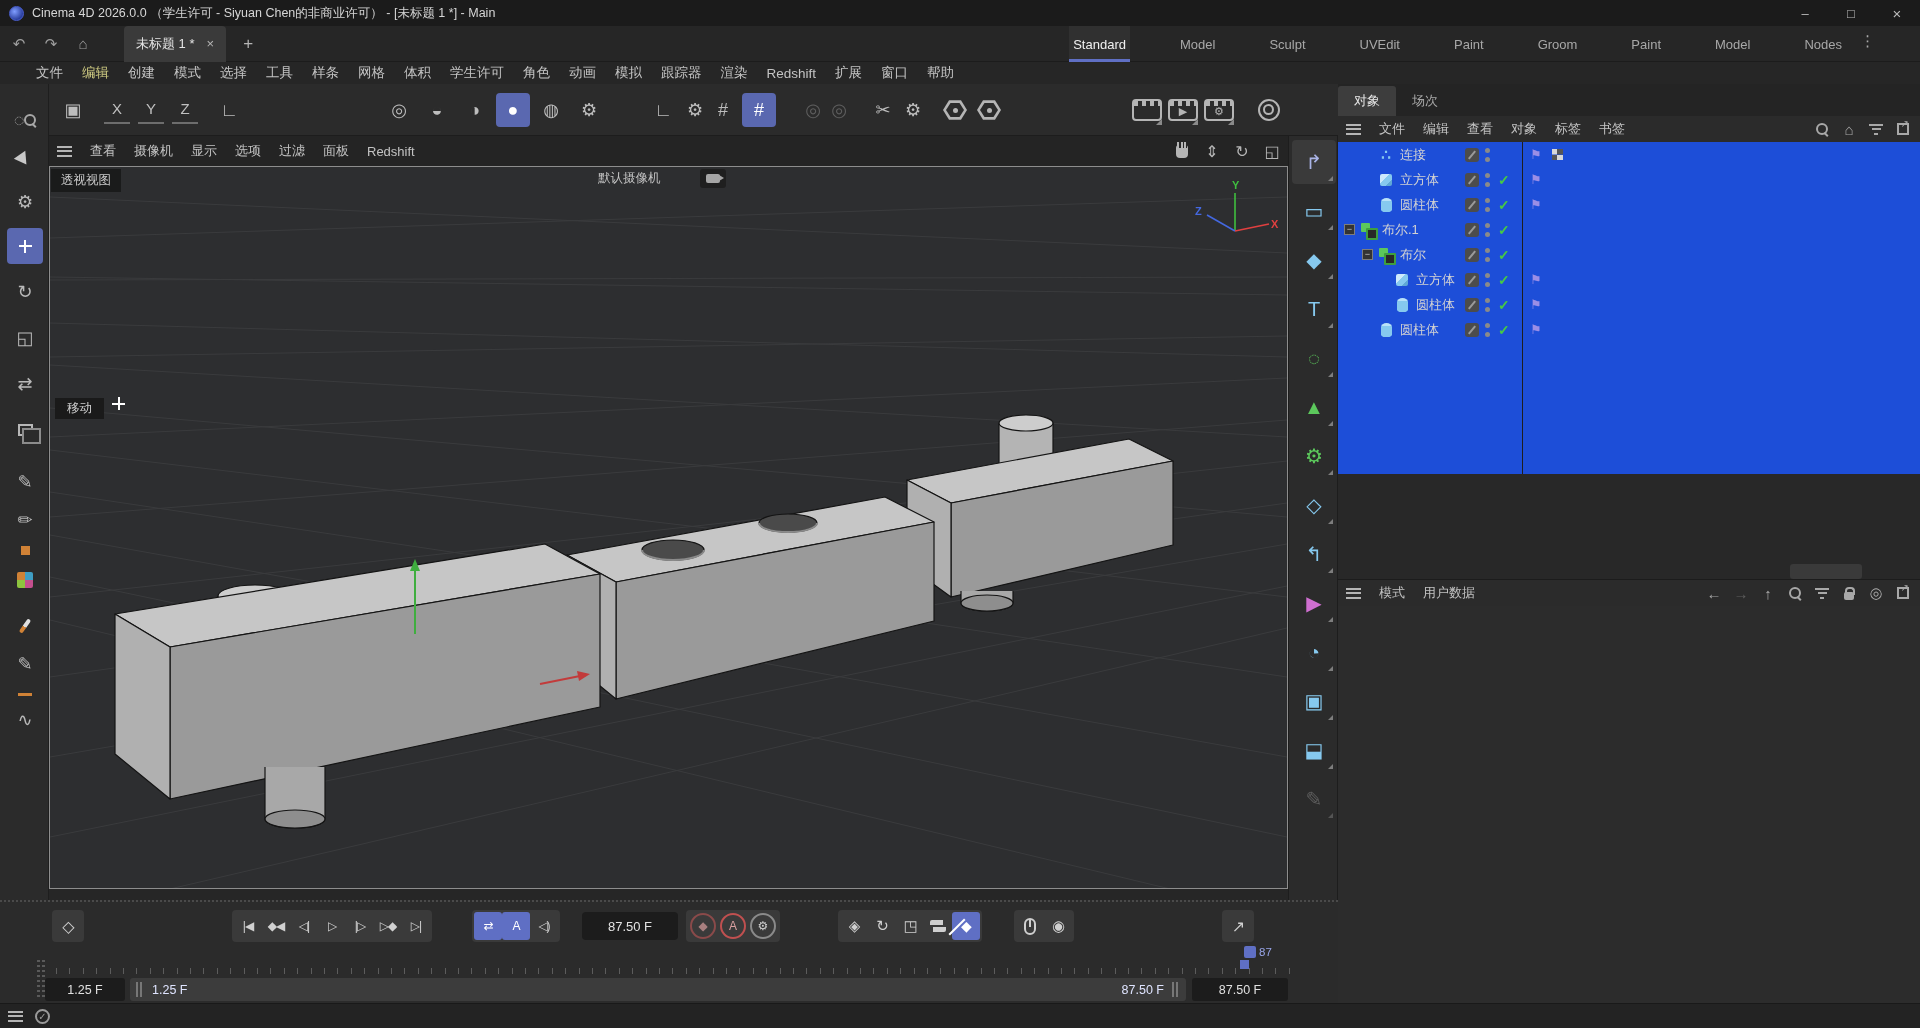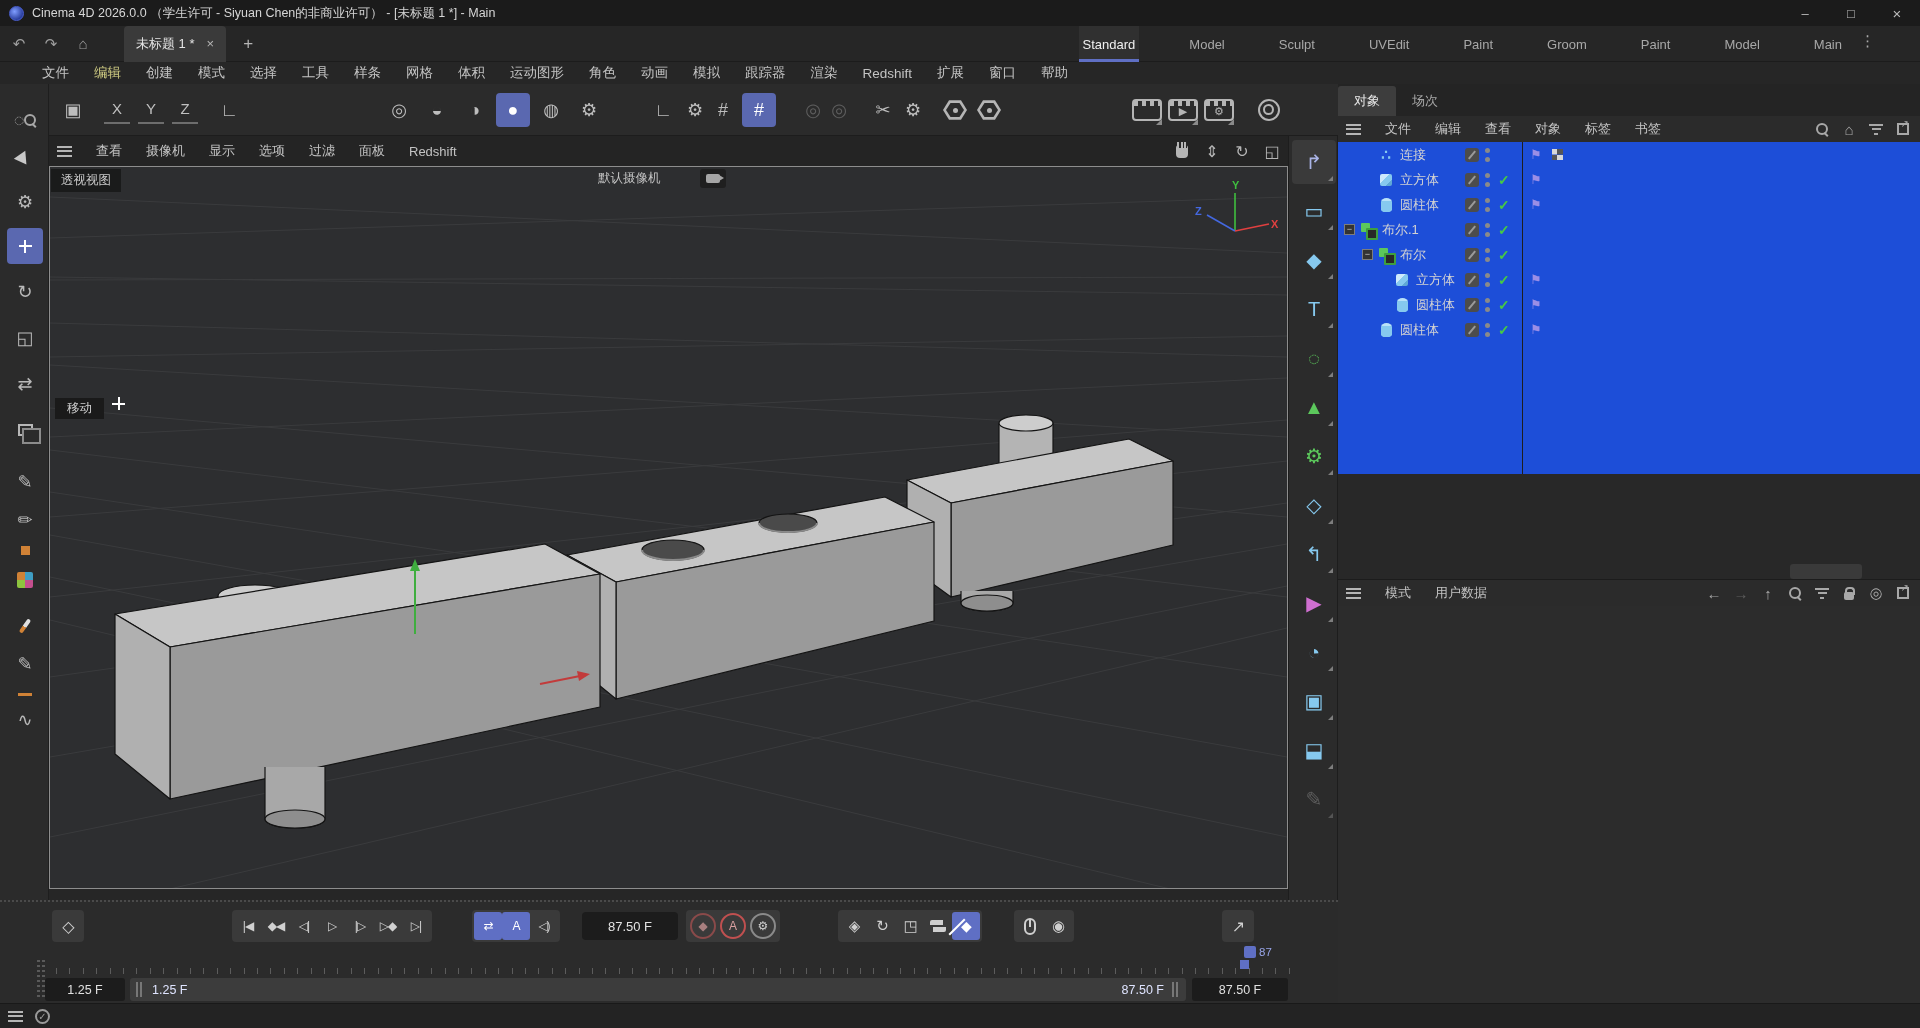--- a/index.html
+++ b/index.html
@@ -23,21 +23,21 @@
   #doctab .x{color:#b5b5b5;font-size:13px;}
   #addtab{width:28px;height:28px;display:flex;align-items:center;justify-content:center;color:#b5b5b5;font-size:17px;margin-left:8px;}
   #layouts{position:absolute;right:74px;top:26px;height:36px;display:flex;align-items:center;gap:46px;}
   .layout{color:#a8a8a8;font-size:13px;position:relative;height:36px;display:flex;align-items:center;padding:0 4px;}
   .layout[data-active="true"]{color:#f0f0f0;background:#303030;}
   .layout[data-active="true"]::after{content:"";position:absolute;left:0;right:0;bottom:0;height:3px;background:#5f6fc4;}
   #layoutmenu{position:absolute;right:44px;top:32px;color:#aaa;font-size:15px;letter-spacing:1px;}
 
   
   #menubar{left:0;top:62px;width:1920px;height:22px;display:flex;align-items:center;gap:19px;padding-left:36px;background:#262626;}
-  .menu-item{color:#c3c3c3;font-size:13.5px;margin-left:6px;}
+  .menu-item{color:#c3c3c3;font-size:13.5px;}
   .menu-item[data-accent="true"]{color:#cdc981;}
 
   
   #toolbar{left:0;top:84px;width:1920px;height:52px;background:#2b2b2b;border-bottom:1px solid #1d1d1d;}
   .tcell{position:absolute;top:9px;width:34px;height:34px;border-radius:4px;display:flex;align-items:center;justify-content:center;color:#bdbdbd;font-size:18px;}
   .tcell[data-state="active"]{background:#5a68b0;color:#fff;}
   .tcell[data-state="disabled"]{opacity:.35;}
   .axislock{position:absolute;top:12px;width:26px;height:28px;text-align:center;color:#c0c0c0;font-size:15px;border-bottom:2px solid #6d6d6d;line-height:26px;}
   .film{width:30px;height:22px;border:2px solid #b5b5b5;border-radius:4px;position:relative;background:
         repeating-linear-gradient(90deg,#b5b5b5 0 4px,transparent 4px 8px) top/100% 5px no-repeat;}
@@ -242,36 +242,36 @@
       <span class="layout">
         <span>Groom</span>
       </span>
       <span class="layout">
         <span>Paint</span>
       </span>
       <span class="layout">
         <span>Model</span>
       </span>
       <span class="layout">
-        <span>Main</span>
+        <span>Nodes</span>
       </span>
     </div>
   <span id="layoutmenu" class="abs">⋮</span>
 
   <div id="menubar" class="abs">
       <span class="menu-item"><span>文件</span></span>
       <span class="menu-item" data-accent="true"><span>编辑</span></span>
       <span class="menu-item"><span>创建</span></span>
       <span class="menu-item"><span>模式</span></span>
       <span class="menu-item"><span>选择</span></span>
       <span class="menu-item"><span>工具</span></span>
       <span class="menu-item"><span>样条</span></span>
       <span class="menu-item"><span>网格</span></span>
       <span class="menu-item"><span>体积</span></span>
-      <span class="menu-item"><span>运动图形</span></span>
+      <span class="menu-item"><span>学生许可</span></span>
       <span class="menu-item"><span>角色</span></span>
       <span class="menu-item"><span>动画</span></span>
       <span class="menu-item"><span>模拟</span></span>
       <span class="menu-item"><span>跟踪器</span></span>
       <span class="menu-item"><span>渲染</span></span>
       <span class="menu-item"><span>Redshift</span></span>
       <span class="menu-item"><span>扩展</span></span>
       <span class="menu-item"><span>窗口</span></span>
       <span class="menu-item"><span>帮助</span></span>
     </div>

